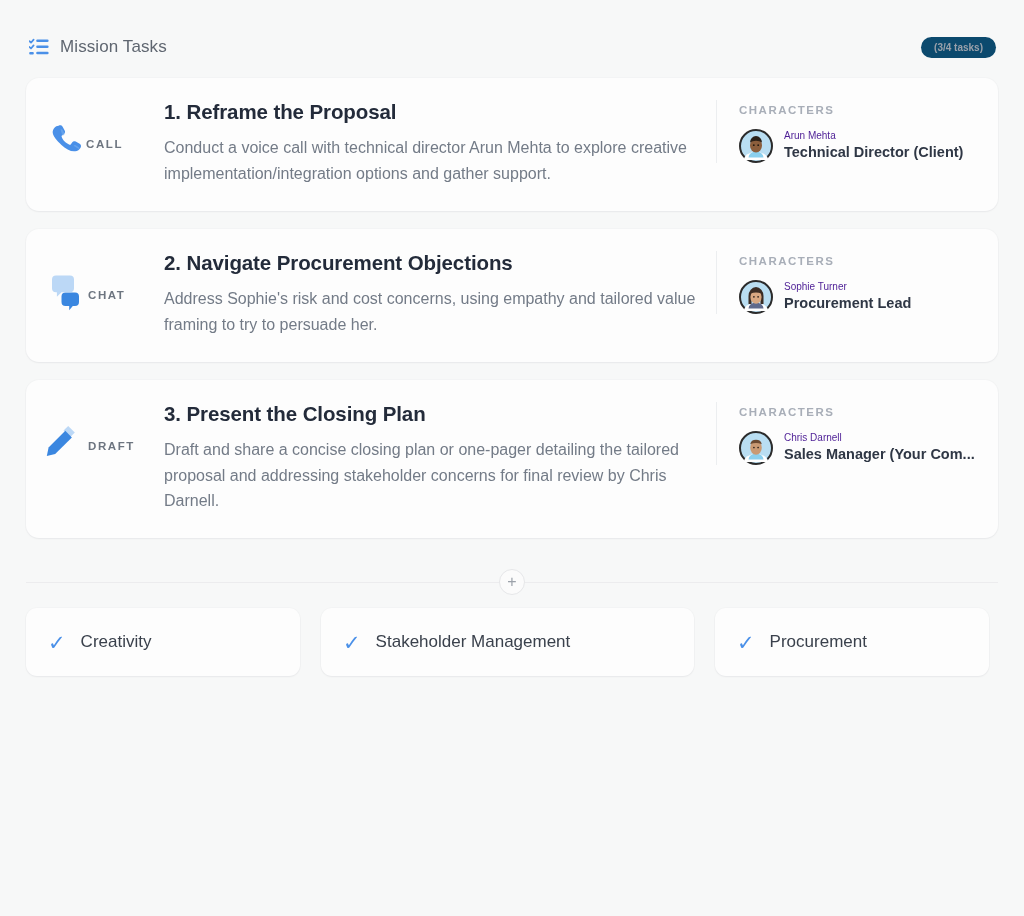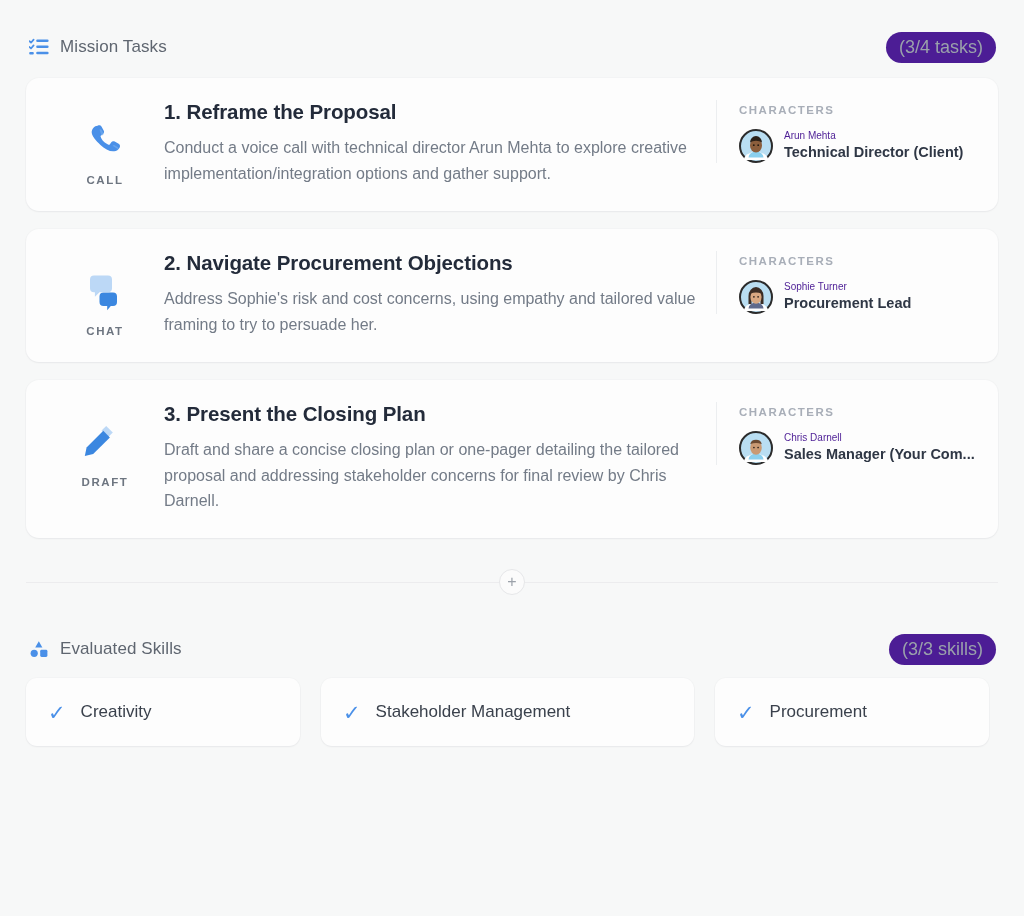--- a/index.html
+++ b/index.html
@@ -30,44 +30,45 @@
     display: flex; align-items: center; justify-content: center;
     flex: 0 0 auto;
   }
   .section-title {
     font-size: 17px;
     color: #5f6670;
     letter-spacing: .1px;
   }
   .section-count {
     margin-left: auto;
-    font-size: 18px;
+    font-size: 10px;
     color: #9aa1ab;
-    background: #4c1d95;
+    background: #0c4a6e;
     border-radius: 999px;
     padding: 5px 13px;
+    font-weight: bold;
   }
 
   
   .task-card {
     background: #fdfdfd;
     border-radius: 13px;
     box-shadow: 0 1px 2px rgba(16,24,40,.05), 0 0 0 1px rgba(16,24,40,.015);
     display: flex;
     align-items: flex-start;
     margin-bottom: 18px;
     padding: 22px 20px 24px 20px;
     position: relative;
   }
 
   .task-left {
     width: 118px;
     flex: 0 0 118px;
     display: flex;
-    flex-direction: column;
+    flex-direction: row;
     align-items: center;
     padding-top: 14px;
   }
   .task-kind-icon { height: 52px; display:flex; align-items:center; justify-content:center; }
   .task-kind-label {
     margin-top: 8px;
     font-size: 11.5px;
     font-weight: bold;
     letter-spacing: 1.6px;
     color: #6d7580;
@@ -300,31 +301,20 @@
         </div>
       </div>
     </div>
   </div>
 
   <div class="divider-wrap">
     <div class="divider-line"></div>
     <div class="add-btn">+</div>
   </div>
 
-  <div class="section-header skills">
-    <span class="section-icon">
-      <svg width="20" height="20" viewBox="0 0 20 20">
-        <path d="M9.8 2.2 L13.4 8.4 H6.2 z" fill="#4a90e8"></path>
-        <circle cx="5.2" cy="14.3" r="3.6" fill="#4a90e8"></circle>
-        <rect x="11.2" y="10.8" width="7.2" height="7.2" rx="1.4" fill="#4a90e8"></rect>
-      </svg>
-    </span>
-    <span class="section-title">Evaluated Skills</span>
-    <span class="section-count">(3/3 skills)</span>
-  </div>
 
   <div class="skills-grid">
     <div class="skill-chip w1">
       <span class="skill-check">✓</span>
       <span class="skill-label">Creativity</span>
     </div>
     <div class="skill-chip w2">
       <span class="skill-check">✓</span>
       <span class="skill-label">Stakeholder Management</span>
     </div>

